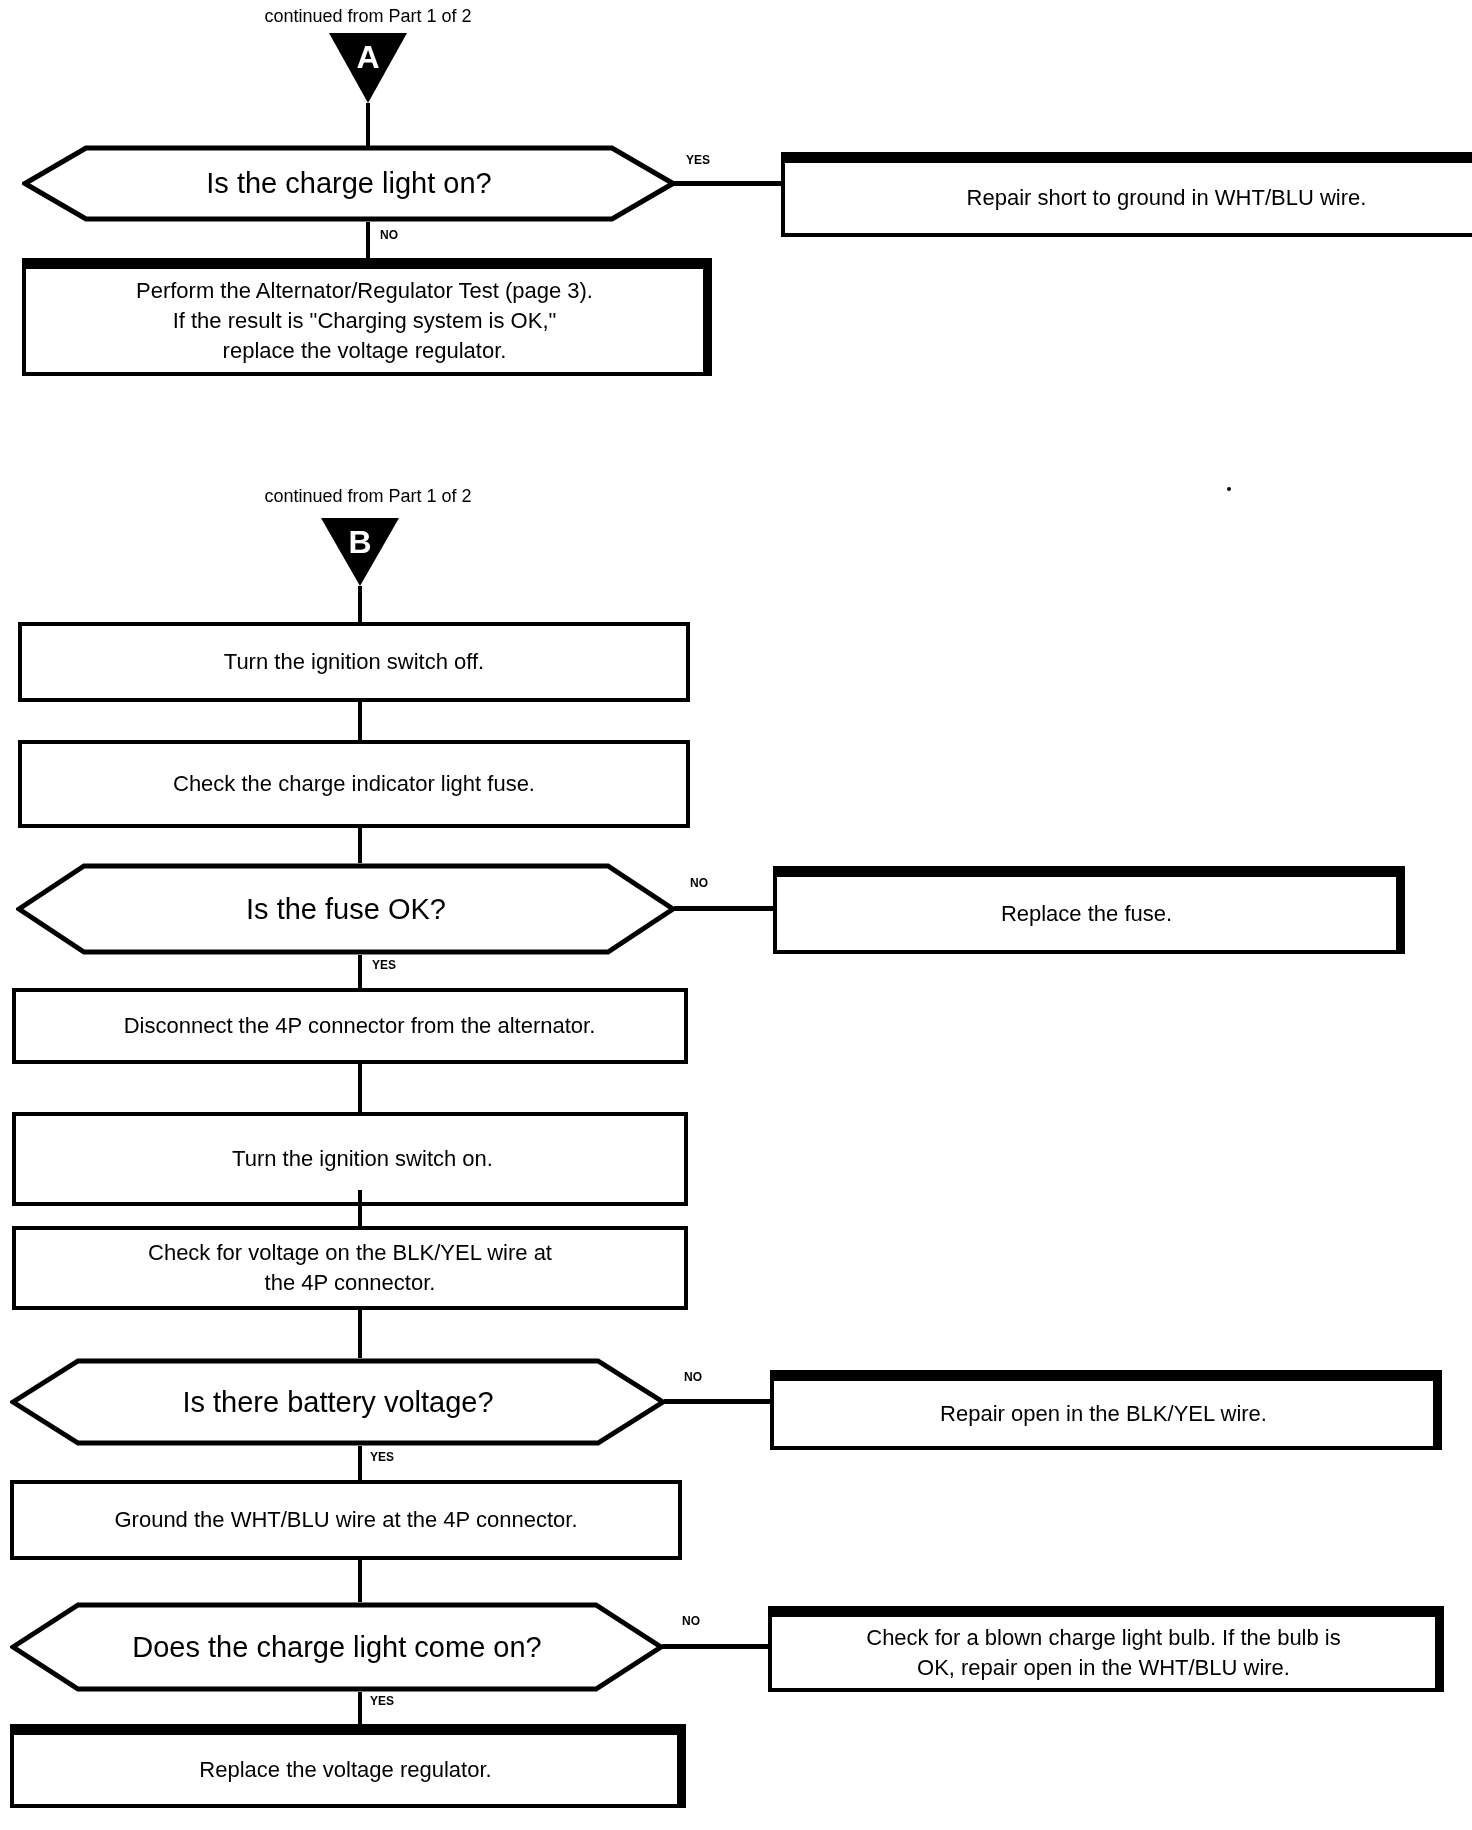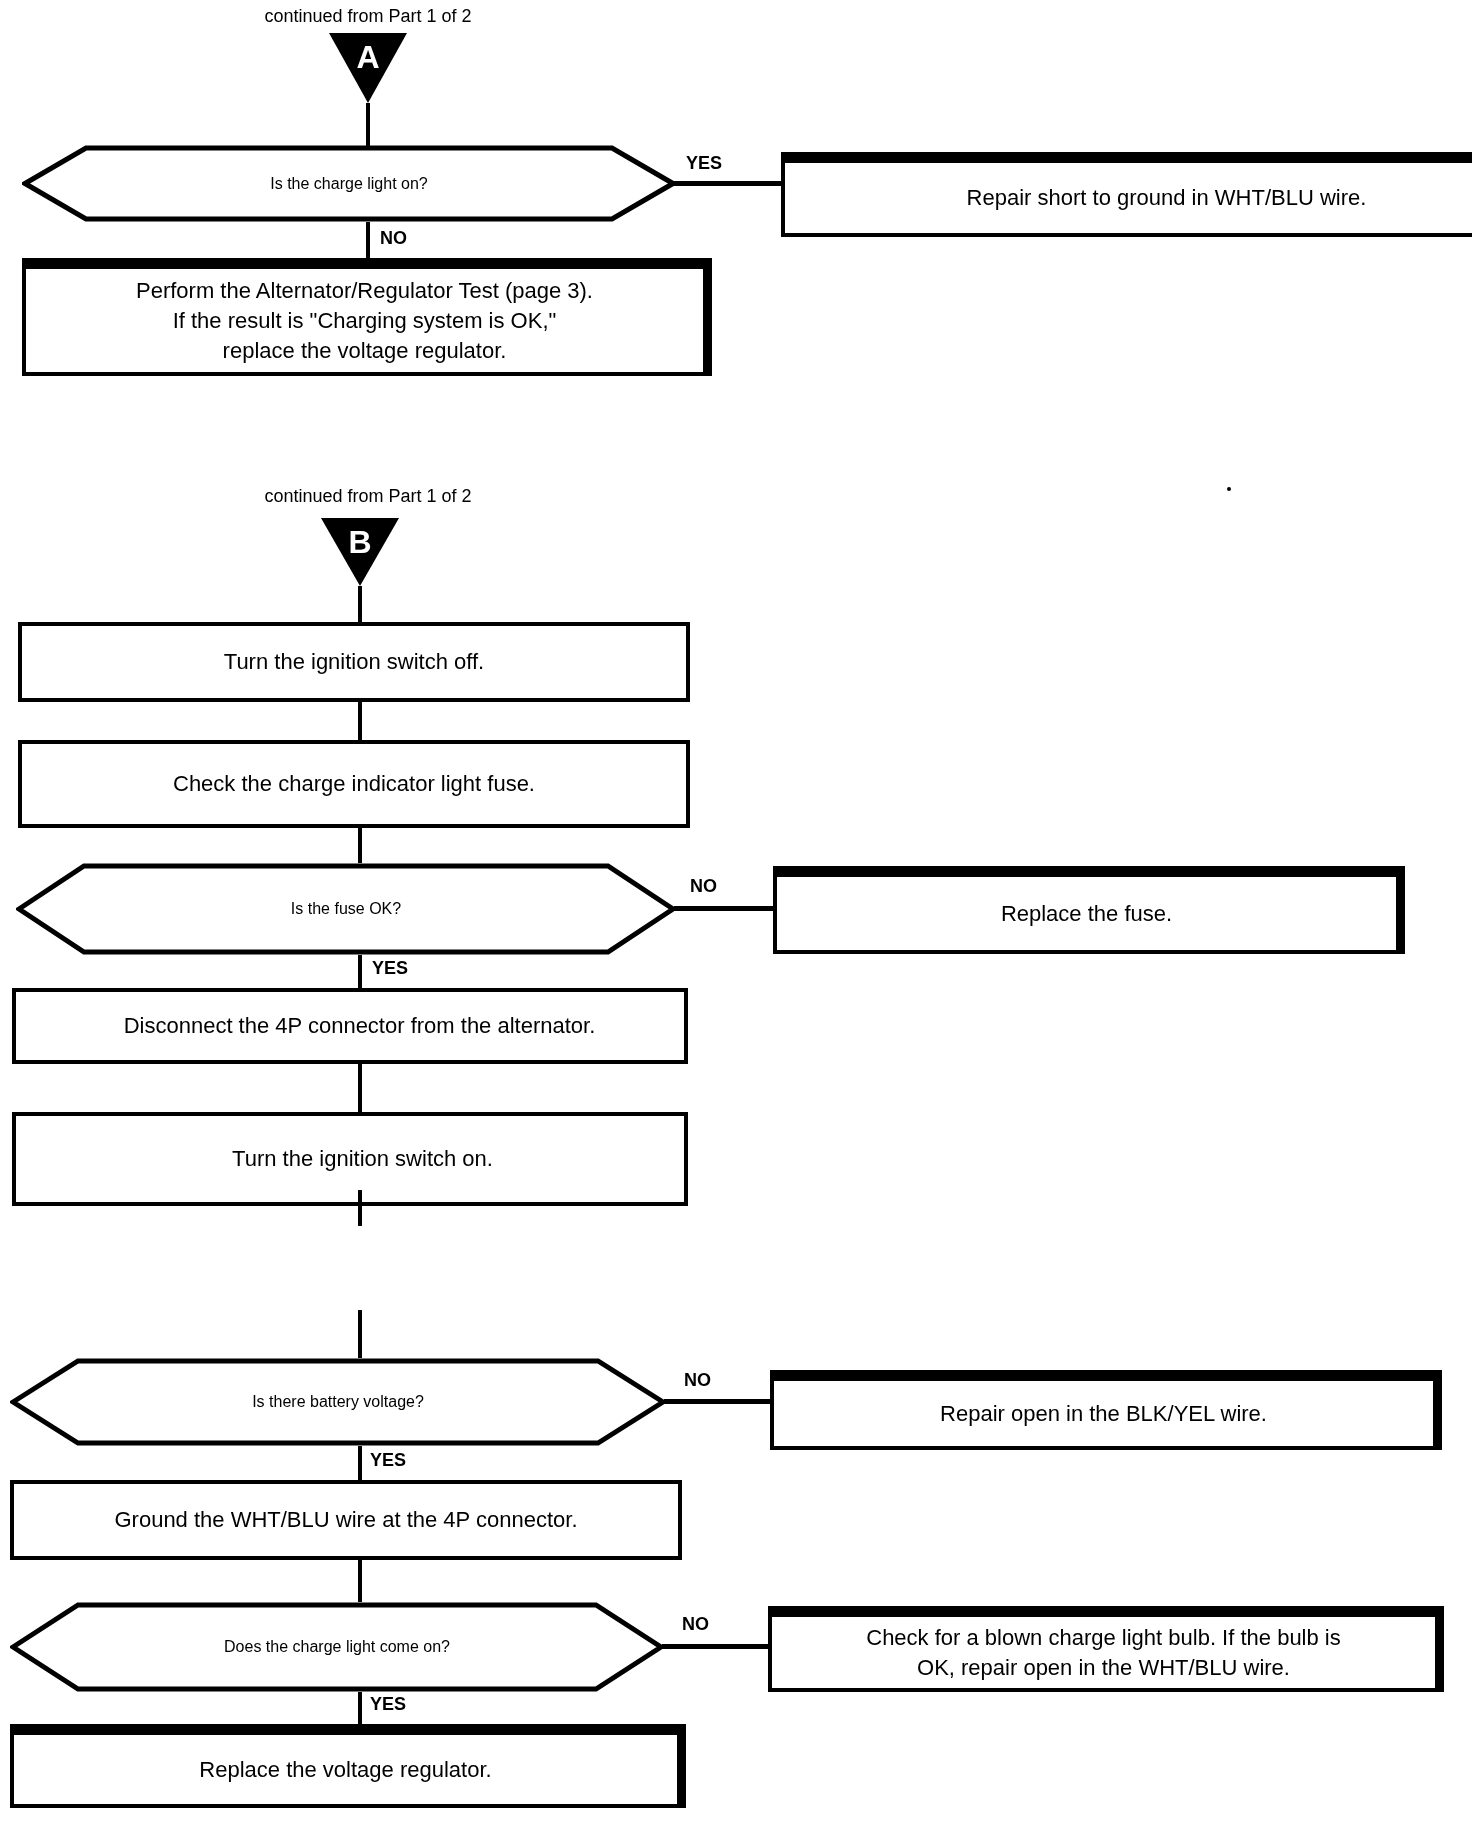--- a/index.html
+++ b/index.html
@@ -30,23 +30,23 @@
     border-top-width:11px;
     border-right-width:9px;
     background:#fff;
     display:flex;align-items:center;justify-content:center;
     font-size:22px;
     line-height:30px;
     padding:2px 10px;
   }
   .hexwrap{display:flex;align-items:center;justify-content:center;}
   .hexwrap svg{position:absolute;inset:0;width:100%;height:100%;}
-  .hexlabel{position:relative;font-size:16px;text-align:center;}
+  .hexlabel{position:relative;font-size:29px;text-align:center;}
   .edge-label{
-    font-size:18px;font-weight:bold;letter-spacing:0px;
+    font-size:12px;font-weight:bold;letter-spacing:0px;
   }
   .line{background:#000;}
   .triwrap{display:block;}
   .tri-letter{
     position:absolute;top:6px;left:0;width:100%;
     text-align:center;color:#fff;font-weight:bold;font-size:32px;
   }
   .dot{background:#000;width:4px;height:4px;border-radius:50%;}
 </style>
 </head>
@@ -135,20 +135,24 @@
   </div>
 
   <div class="node line" style="left:358px;top:1064px;width:4px;height:48px;"></div>
 
   <div class="node box txt" style="left:12px;top:1112px;width:676px;height:94px;padding-left:35px;">
     <span class="txt">Turn the ignition switch on.</span>
   </div>
 
   <div class="node line" style="left:358px;top:1190px;width:4px;height:36px;"></div>
 
+  <div class="node box txt" style="left:12px;top:1226px;width:676px;height:84px;">
+    <span class="txt">Check for voltage on the BLK/YEL wire at
+the 4P connector.</span>
+  </div>
 
   <div class="node line" style="left:358px;top:1310px;width:4px;height:48px;"></div>
 
   <div class="node hexwrap" style="left:10px;top:1358px;width:656px;height:88px;">
     <svg viewBox="0 0 656 88" preserveAspectRatio="none">
       <polygon points="3,44 68,3 588,3 653,44 588,85 68,85" fill="#fff" stroke="#000" stroke-width="5"></polygon>
     </svg>
     <div class="hexlabel">Is there battery voltage?</div>
   </div>
 

